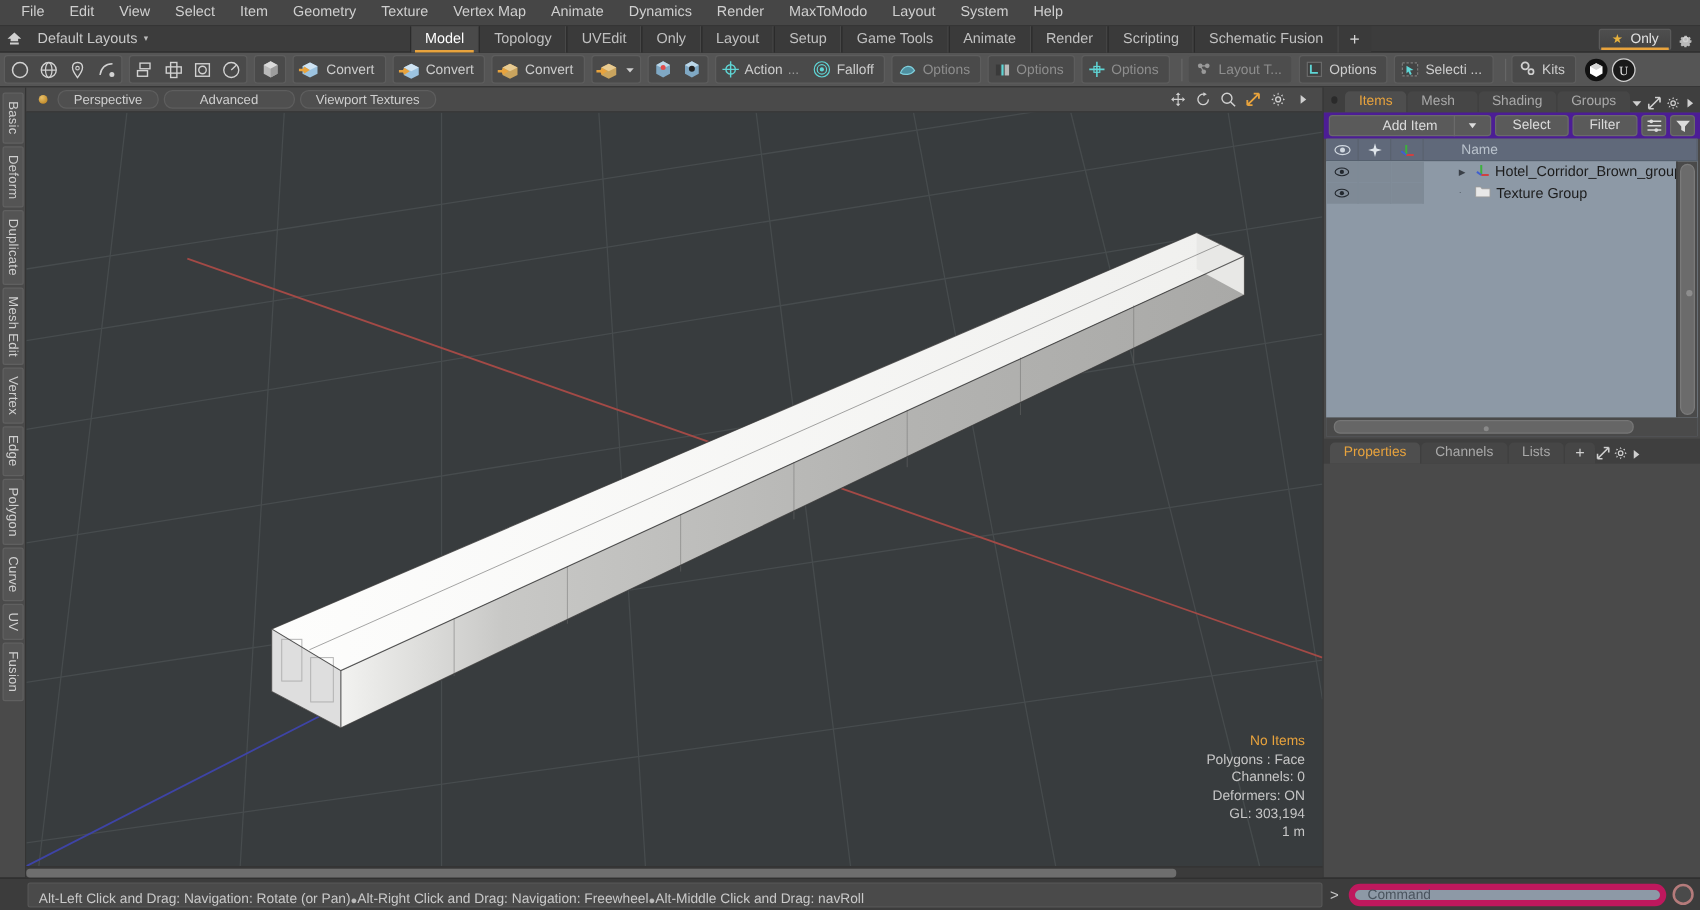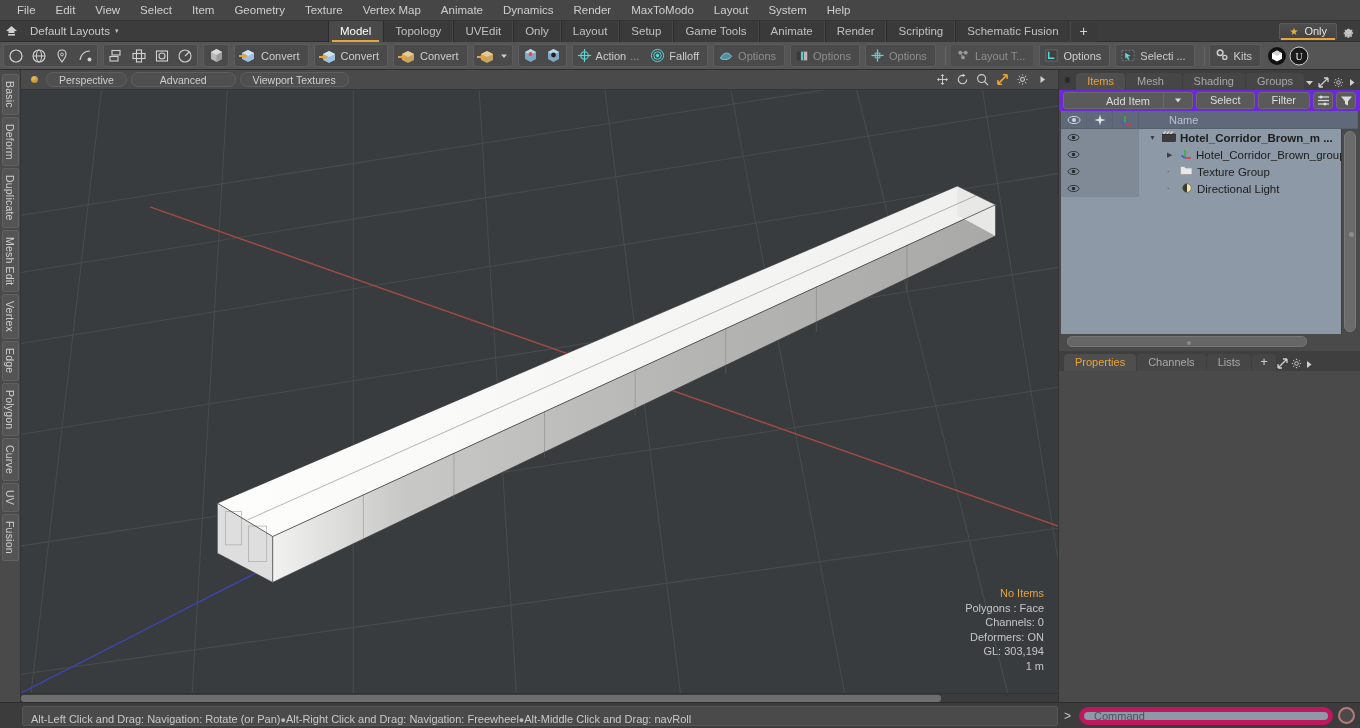--- a/index.html
+++ b/index.html
@@ -153,21 +153,21 @@
   .ptab {
     padding:0 11px; height:17px; line-height:17px; font-size:11px; color:#a9a9a9;
     background:#464646; border-radius:4px 4px 0 0;
   }
   .ptab.active { color:#e8a33d; background:#4e4e4e; }
   .ptab.plus { padding:0 8px; color:#cfcfcf; font-size:13px; line-height:15px;}
   .panel-tabs .ptools { margin-left:auto; display:flex;align-items:center; gap:4px; padding:0 4px 2px 0;}
   .panel-tabs .ptools .pi { color:#cfcfcf; font-size:10px; display:flex;align-items:center;}
 
   .panel-ctl {
-    height:21px; flex:0 0 21px; background:#6d28d9; display:flex; align-items:center;
+    height:21px; flex:0 0 21px; background:#4c1d95; display:flex; align-items:center;
     gap:3px; padding:0 4px;
   }
   .additem {
     flex:1 1 auto; display:flex; height:17px; background:#5a5a5a; border:1px solid #6a6a6a;
     border-radius:3px; align-items:center; justify-content:center; color:#dcdcdc; font-size:11px;
     position:relative; max-width:150px;
   }
   .additem .dd { position:absolute; right:0; top:-1px; width:29px; height:17px;
       border-left:1px solid #6a6a6a; display:flex;align-items:center;justify-content:center;font-size:7px;}
   .pbtn { height:17px; padding:0 13px; background:#5a5a5a; border:1px solid #6a6a6a; border-radius:3px;
@@ -793,40 +793,20 @@
             <svg width="12" height="12" viewBox="0 0 12 12">
                 <line x1="5" y1="10" x2="5" y2="2" stroke="#3db13d" stroke-width="1.6"></line>
                 <line x1="5" y1="10" x2="11" y2="10" stroke="#d04040" stroke-width="1.6"></line>
                 <line x1="5" y1="10" x2="1" y2="7" stroke="#4060d0" stroke-width="1.6"></line>
               </svg>
           </div>
           <div class="c cname">Name</div>
         </div>
 
         <div class="tree-body">
-          <div class="trow">
-            <div class="g eye">
-              <svg width="13" height="9" viewBox="0 0 14 10">
-                  <ellipse cx="7" cy="5" rx="6" ry="3.4" fill="none" stroke="#23282e" stroke-width="1"></ellipse>
-                  <circle cx="7" cy="5" r="1.9" fill="#23282e"></circle>
-                </svg>
-            </div>
-            <div class="g"></div>
-            <div class="g"></div>
-            <div class="nm lvl0">
-              <span class="tri">▼</span>
-              <span>
-                <svg width="14" height="11" viewBox="0 0 14 11">
-                    <rect x="0.5" y="3" width="13" height="7.5" fill="#3d3d3d" stroke="#1d1d1d" stroke-width="0.6"></rect>
-                    <path d="M0.5 3 L2.5 0.5 L4.5 0.5 L2.5 3Z M4 3 L6 0.5 L8 0.5 L6 3Z M7.5 3 L9.5 0.5 L11.5 0.5 L9.5 3Z" fill="#d8d8d8"></path>
-                  </svg>
-              </span>
-              <span>Hotel_Corridor_Brown_m ...</span>
-            </div>
-          </div>
 
           <div class="trow">
             <div class="g eye">
               <svg width="13" height="9" viewBox="0 0 14 10">
                   <ellipse cx="7" cy="5" rx="6" ry="3.4" fill="none" stroke="#23282e" stroke-width="1"></ellipse>
                   <circle cx="7" cy="5" r="1.9" fill="#23282e"></circle>
                 </svg>
             </div>
             <div class="g"></div>
             <div class="g"></div>
@@ -856,40 +836,20 @@
               <span class="tri">·</span>
               <span>
                 <svg width="13" height="11" viewBox="0 0 13 11">
                     <path d="M0.5 9.5 L0.5 1.5 L4.5 1.5 L5.5 3 L12 3 L12 9.5Z" fill="#e8e8e8" stroke="#9a9a9a" stroke-width="0.7"></path>
                   </svg>
               </span>
               <span>Texture Group</span>
             </div>
           </div>
 
-          <div class="trow">
-            <div class="g eye">
-              <svg width="13" height="9" viewBox="0 0 14 10">
-                  <ellipse cx="7" cy="5" rx="6" ry="3.4" fill="none" stroke="#23282e" stroke-width="1"></ellipse>
-                  <circle cx="7" cy="5" r="1.9" fill="#23282e"></circle>
-                </svg>
-            </div>
-            <div class="g"></div>
-            <div class="g"></div>
-            <div class="nm lvl1">
-              <span class="tri">·</span>
-              <span>
-                <svg width="13" height="12" viewBox="0 0 13 12">
-                    <circle cx="7" cy="6" r="4.3" fill="#f0e7a8" stroke="#6a6a4a" stroke-width="0.7"></circle>
-                    <path d="M7 1.7 A4.3 4.3 0 0 0 7 10.3 Z" fill="#3a3a30"></path>
-                  </svg>
-              </span>
-              <span>Directional Light</span>
-            </div>
-          </div>
 
           <div class="vscroll">
             <div class="vthumb"></div>
           </div>
         </div>
 
         <div class="tree-foot">
           <div class="thumb"></div>
         </div>
       </div>

